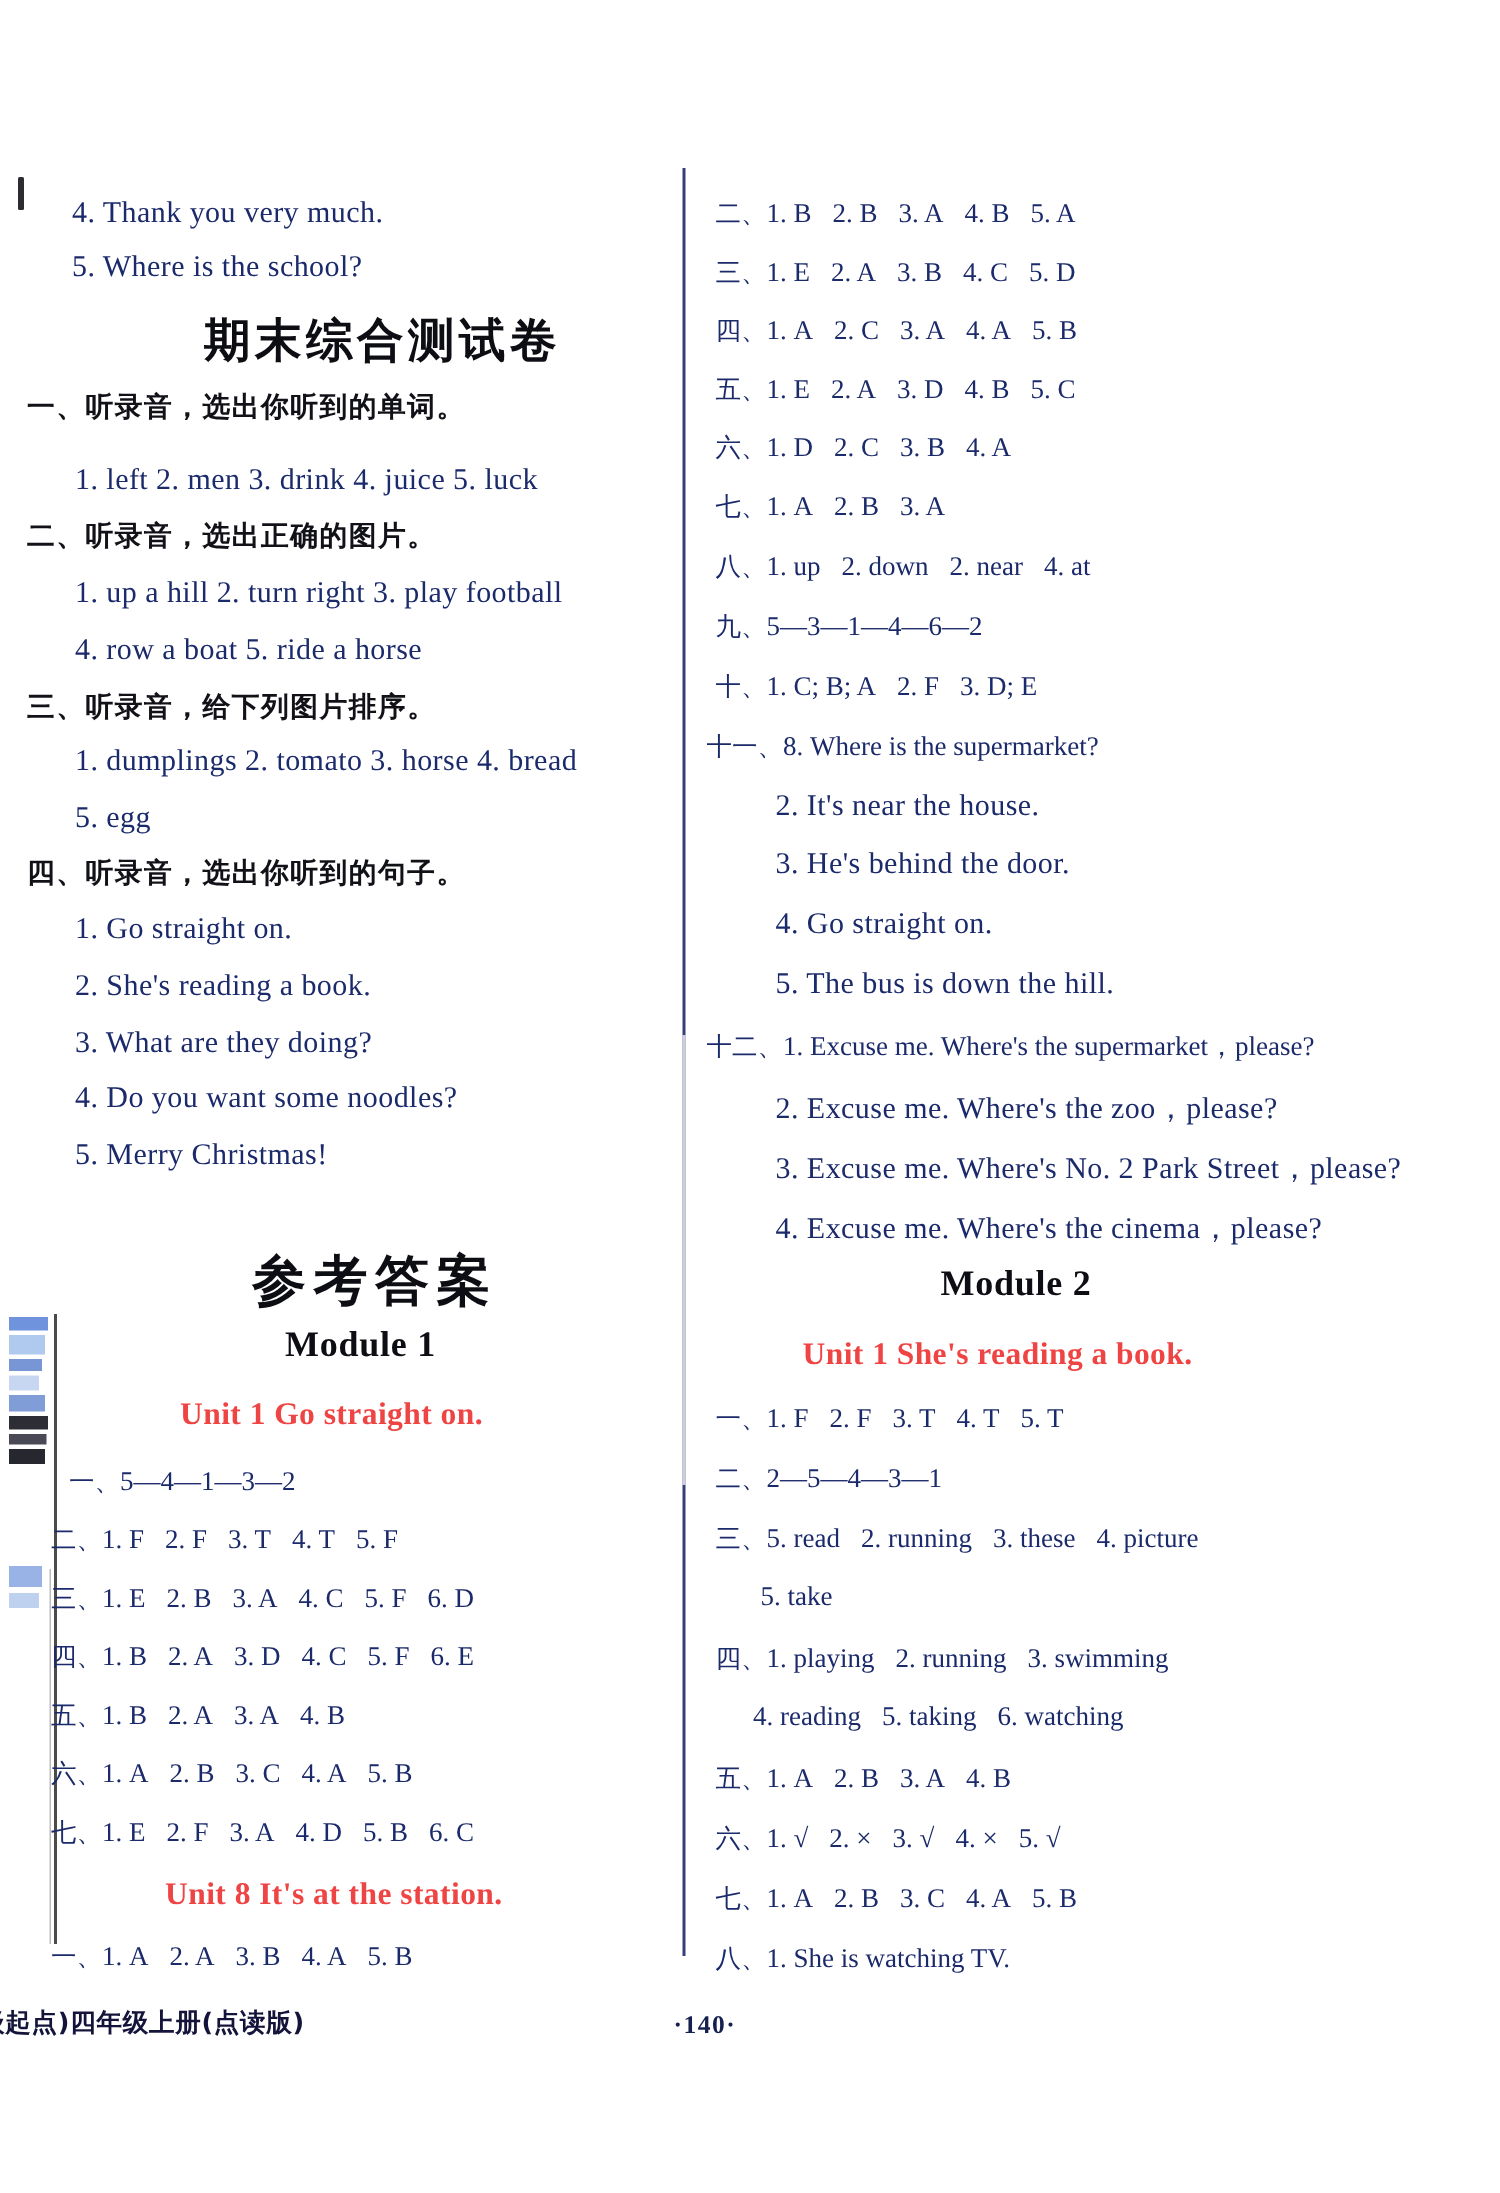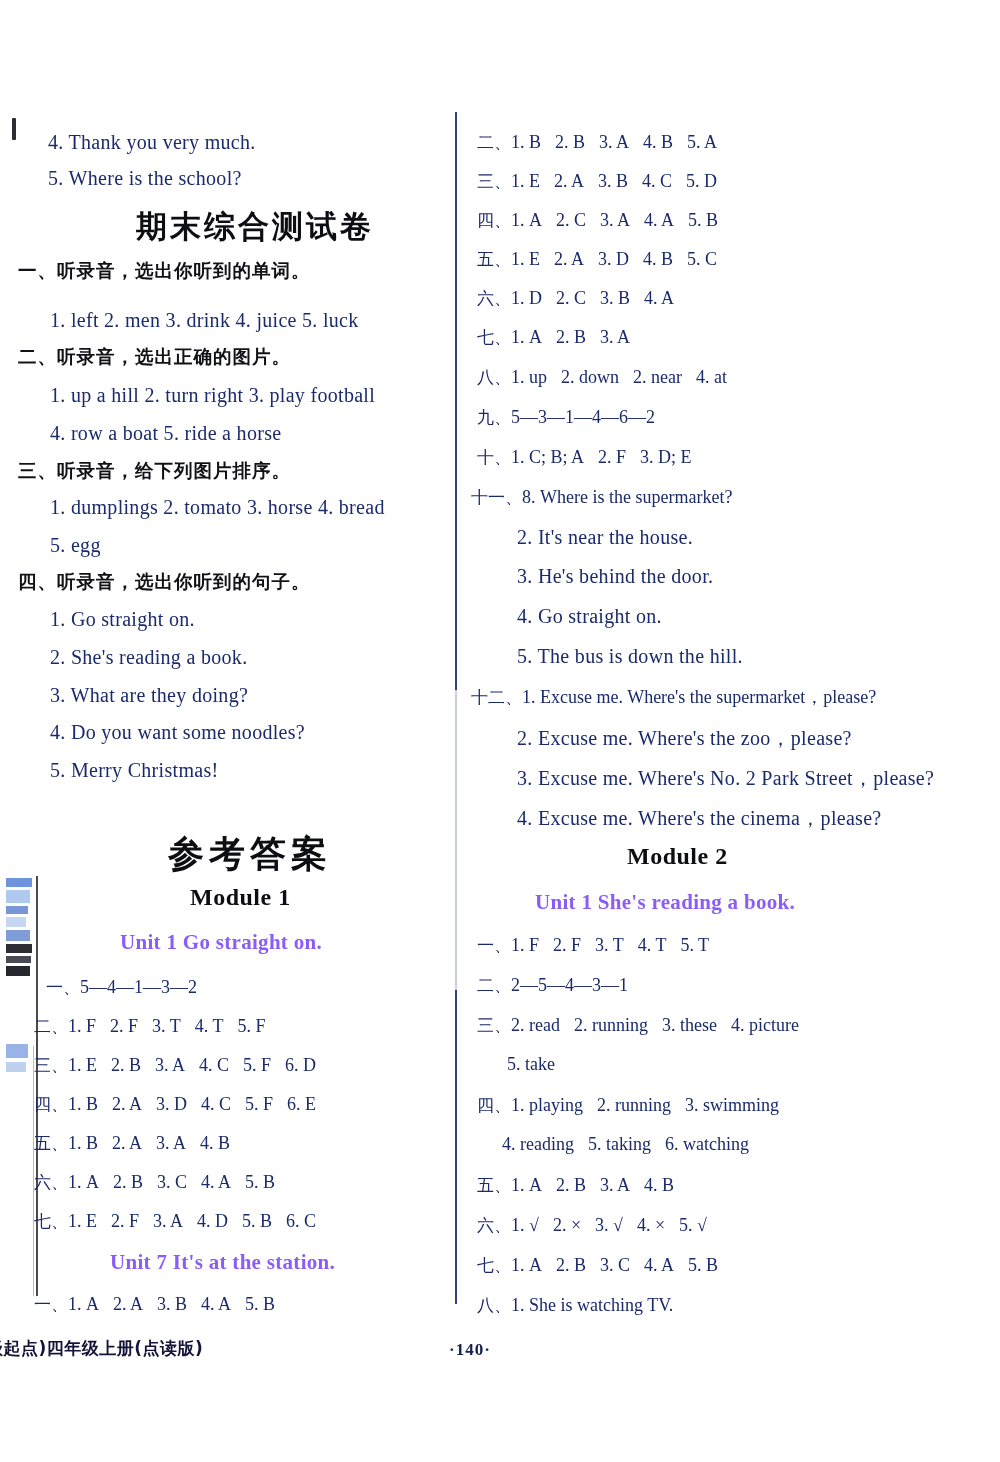--- a/index.html
+++ b/index.html
@@ -57,21 +57,21 @@
   .title-ckda{font-size:36px;letter-spacing:5px;}
   .module-head{
     position:absolute;
     font-family:"Liberation Serif","DejaVu Serif",serif;
     font-weight:bold;font-size:24px;color:#0d0d14;white-space:nowrap;
     letter-spacing:.5px;
   }
   .unit-head{
     position:absolute;
     font-family:"Liberation Serif","DejaVu Serif",serif;
-    font-weight:bold;font-size:21px;color:#8b5cf6;white-space:nowrap;
+    font-weight:bold;font-size:21px;color:#ef4444;white-space:nowrap;
     letter-spacing:.3px;
   }
 
   
   .ansrow{position:absolute;white-space:nowrap;color:#1b2a6b;font-size:18px;}
   .ansrow .ord{
     font-family:"DejaVu Sans","Liberation Sans",sans-serif;
     font-size:17px;
   }
   .ansrow .items{font-family:"Liberation Serif","DejaVu Serif",serif;}
@@ -176,21 +176,21 @@
     <div class="ansrow" style="left:34px;top:1132px;">
       <span class="ord">五、</span><span class="items"><span class="it">1. B</span><span class="it">2. A</span><span class="it">3. A</span><span class="it">4. B</span></span>
     </div>
     <div class="ansrow" style="left:34px;top:1171px;">
       <span class="ord">六、</span><span class="items"><span class="it">1. A</span><span class="it">2. B</span><span class="it">3. C</span><span class="it">4. A</span><span class="it">5. B</span></span>
     </div>
     <div class="ansrow" style="left:34px;top:1210px;">
       <span class="ord">七、</span><span class="items"><span class="it">1. E</span><span class="it">2. F</span><span class="it">3. A</span><span class="it">4. D</span><span class="it">5. B</span><span class="it">6. C</span></span>
     </div>
 
-    <div class="unit-head" style="left:110px;top:1250px;">Unit 7    It's at the station.</div>
+    <div class="unit-head" style="left:110px;top:1250px;">Unit 8    It's at the station.</div>
 
     <div class="ansrow" style="left:34px;top:1293px;">
       <span class="ord">一、</span><span class="items"><span class="it">1. A</span><span class="it">2. A</span><span class="it">3. B</span><span class="it">4. A</span><span class="it">5. B</span></span>
     </div>
   </div>
 
   <div class="col col-right">
 
     <div class="ansrow" style="left:20px;top:131px;">
       <span class="ord">二、</span><span class="items"><span class="it">1. B</span><span class="it">2. B</span><span class="it">3. A</span><span class="it">4. B</span><span class="it">5. A</span></span>
@@ -238,21 +238,21 @@
     <div class="module-head" style="left:170px;top:843px;">Module 2</div>
     <div class="unit-head" style="left:78px;top:890px;">Unit 1    She's reading a book.</div>
 
     <div class="ansrow" style="left:20px;top:934px;">
       <span class="ord">一、</span><span class="items"><span class="it">1. F</span><span class="it">2. F</span><span class="it">3. T</span><span class="it">4. T</span><span class="it">5. T</span></span>
     </div>
     <div class="ansrow" style="left:20px;top:974px;">
       <span class="ord">二、</span><span class="items"><span class="it">2—5—4—3—1</span></span>
     </div>
     <div class="ansrow" style="left:20px;top:1014px;">
-      <span class="ord">三、</span><span class="items"><span class="it">2. read</span><span class="it">2. running</span><span class="it">3. these</span><span class="it">4. picture</span></span>
+      <span class="ord">三、</span><span class="items"><span class="it">5. read</span><span class="it">2. running</span><span class="it">3. these</span><span class="it">4. picture</span></span>
     </div>
     <div class="ansrow" style="left:50px;top:1054px;">
       <span class="items"><span class="it">5. take</span></span>
     </div>
     <div class="ansrow" style="left:20px;top:1094px;">
       <span class="ord">四、</span><span class="items"><span class="it">1. playing</span><span class="it">2. running</span><span class="it">3. swimming</span></span>
     </div>
     <div class="ansrow" style="left:45px;top:1134px;">
       <span class="items"><span class="it">4. reading</span><span class="it">5. taking</span><span class="it">6. watching</span></span>
     </div>

